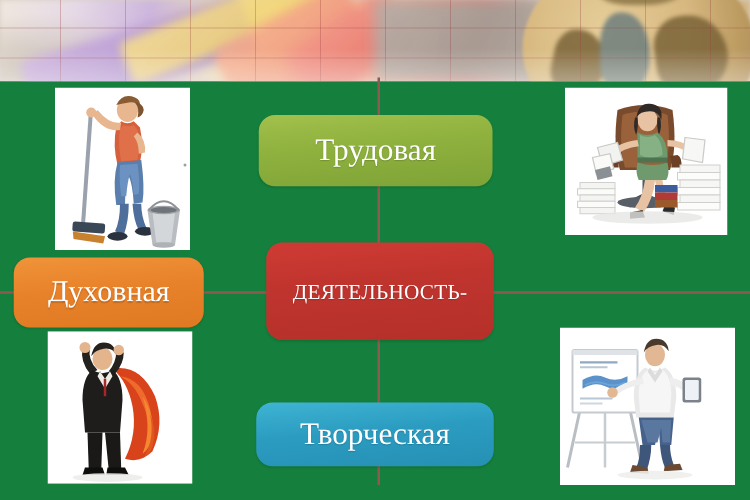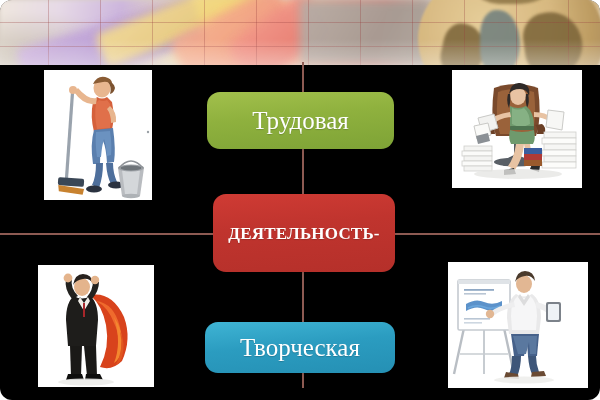--- a/index.html
+++ b/index.html
@@ -10,23 +10,22 @@
     width: 600px;
     height: 400px;
     background: #ffffff;
     font-family: "Liberation Serif", "DejaVu Serif", serif;
     overflow: hidden;
   }
   #stage {
     position: relative;
     width: 600px;
     height: 400px;
-    background: #000000;
+    background: #15803d;
     overflow: hidden;
-    border-radius: 12px;
   }
 
   
   #banner {
     position: absolute;
     left: 0;
     top: 0;
     width: 600px;
     height: 65px;
     overflow: hidden;
@@ -180,21 +179,21 @@
     background: linear-gradient(175deg, #ef9339 0%, #e8822a 45%, #e07a22 100%);
   }
   #node-political {
     left: 442px; top: 199px; width: 146px; height: 64px;
     font-size: 21px;
     background: linear-gradient(175deg, #7a5ba6 0%, #6b4f96 45%, #614789 100%);
   }
   #node-center {
     left: 213px; top: 194px; width: 182px; height: 78px;
     font-size: 17px;
-    font-weight: bold;
+    font-weight: normal;
     letter-spacing: .2px;
     background: linear-gradient(175deg, #cf3b34 0%, #c0342e 40%, #b5302a 100%);
   }
   .node-label {
     display: block;
     padding: 0 6px;
     text-shadow: 0 1px 1px rgba(0,0,0,.18);
   }
 
   
@@ -419,20 +418,23 @@
       <path d="M58 110 l12 2 l1 5 l-15 -1 Z" fill="#6a4a33"></path>
       <path d="M84 110 l12 -1 l2 5 l-15 1 Z" fill="#6a4a33"></path>
       <ellipse cx="76" cy="118" rx="30" ry="3.5" fill="#eeeeec" opacity=".9"></ellipse>
     </svg>
   </div>
 
   <div class="node" id="node-labor">
     <span class="node-label">Трудовая</span>
   </div>
 
+  <div class="node" id="node-spiritual">
+    <span class="node-label">Духовная</span>
+  </div>
 
 
   <div class="node" id="node-creative">
     <span class="node-label">Творческая</span>
   </div>
 
   <div class="node" id="node-center">
     <span class="node-label">ДЕЯТЕЛЬНОСТЬ-</span>
   </div>
 

